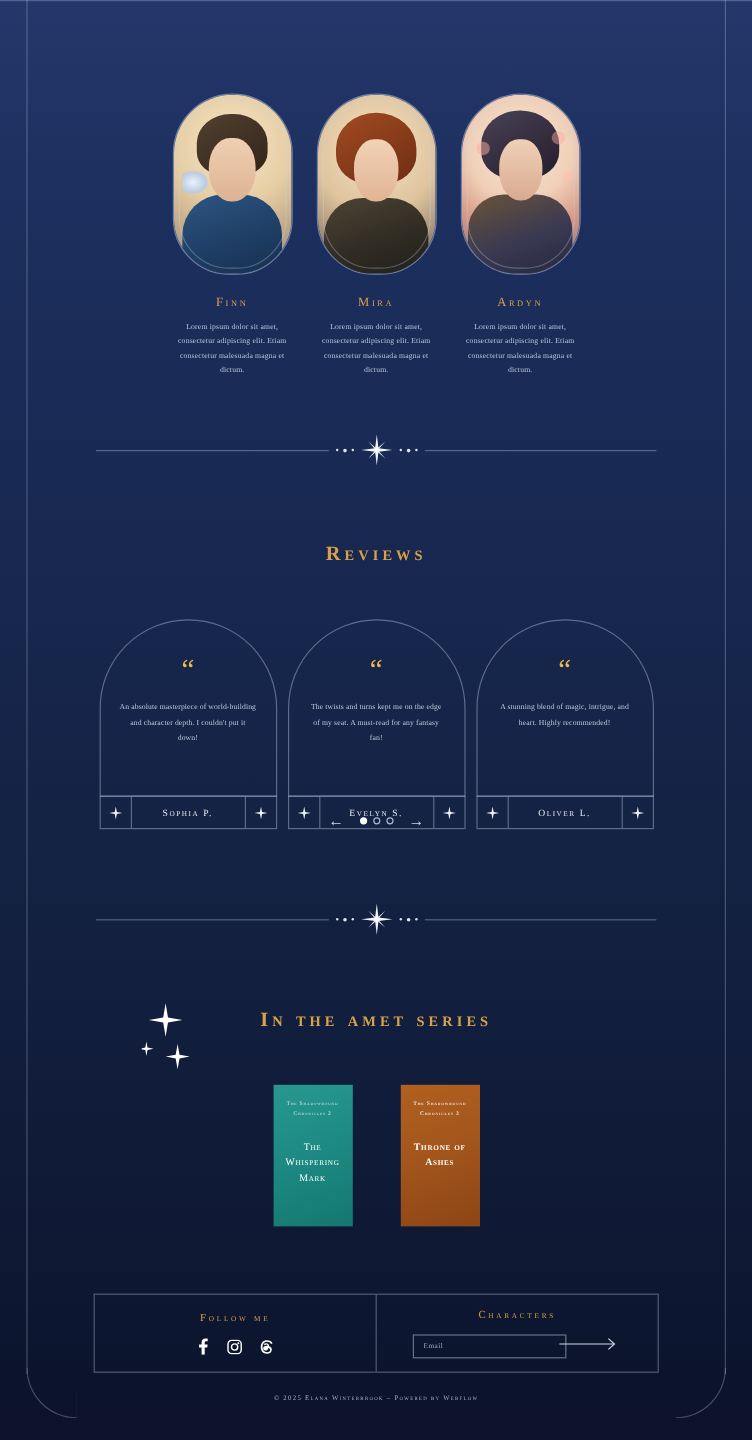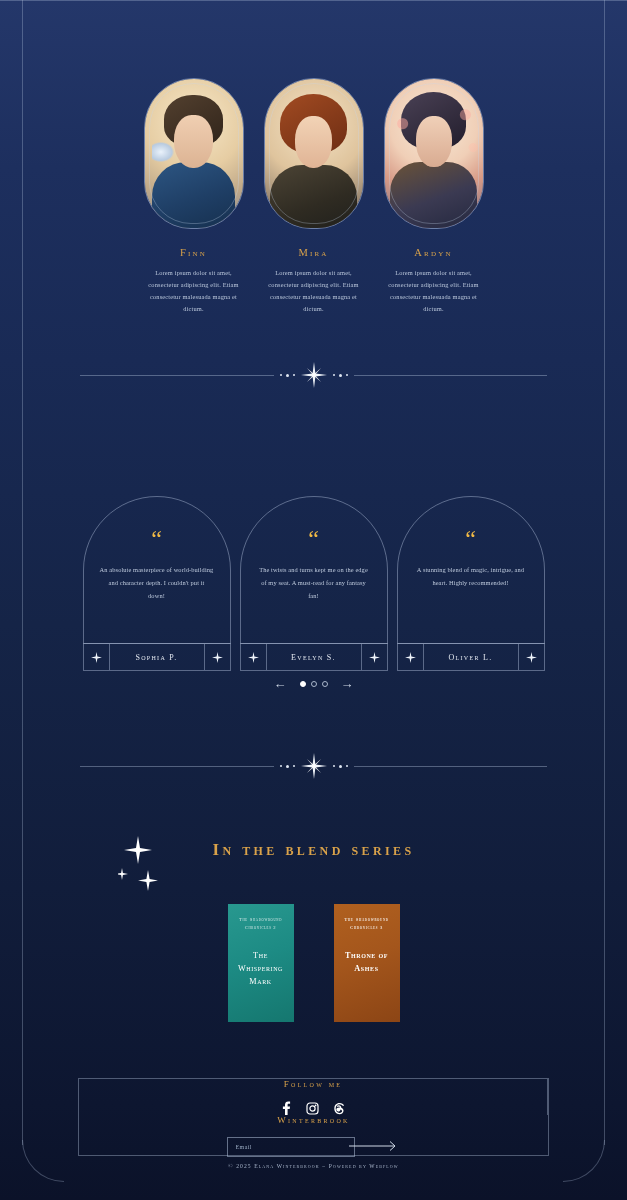--- a/index.html
+++ b/index.html
@@ -191,24 +191,23 @@
     color:rgba(255,255,255,.82); font-size:4.6px;
     letter-spacing:.7px; line-height:1.85; font-variant:small-caps;
   }
   .book-title {
     margin-top:16px; color:#ffffff; font-size:8.2px;
     letter-spacing:.6px; line-height:1.6; font-variant:small-caps;
   }
 
   
   .footer-box {
-    position:absolute; left:78px; right:78px; top:1078px; height:78px;
+    position:absolute; left:78px; right:78px; top:1078px; height:66px;
     border:1px solid rgba(190,205,230,.38);
     display:flex;
-    flex-direction:column;
   }
   .footer-col {
     flex:1; display:flex; flex-direction:column;
     align-items:center; justify-content:center; gap:12px;
   }
   .footer-col.left { border-right:1px solid rgba(190,205,230,.38); }
   .footer-head {
     color:#d9a24a; font-size:9px; letter-spacing:2.3px; font-variant:small-caps;
   }
   .social-row { display:flex; gap:14px; align-items:center; }
@@ -306,20 +305,21 @@
     </div>
     <div class="div-dots">
       <i class="dot-s"></i>
         <i class="dot-m"></i>
         <i class="dot-s"></i>
     </div>
     <div class="div-line"></div>
   </div>
 
   <section class="reviews">
+    <h2 class="section-title">Reviews</h2>
 
     <div class="rev-grid">
 
       <div class="rev-card">
         <div class="rev-quote">“</div>
         <p class="rev-text">An absolute masterpiece of world-building and character depth. I couldn't put it down!</p>
         <div class="rev-footer">
           <div class="rev-star-box">
             <svg class="star4" width="11" height="11" viewBox="0 0 11 11">
                 <path d="M5.5 0 L6.4 4.6 L11 5.5 L6.4 6.4 L5.5 11 L4.6 6.4 L0 5.5 L4.6 4.6 Z" fill="#eef3fa"></path>
@@ -405,21 +405,21 @@
   </div>
 
   <section class="series">
     <div class="series-stars">
       <svg width="70" height="70" viewBox="0 0 70 70">
         <path d="M20 2 L22 14 L34 16 L22 18 L20 30 L18 18 L6 16 L18 14 Z" fill="#ffffff"></path>
         <path d="M30 36 L31.6 45 L40 46.5 L31.6 48 L30 57 L28.4 48 L20 46.5 L28.4 45 Z" fill="#ffffff"></path>
         <path d="M4 34 L4.9 39 L10 40 L4.9 41 L4 46 L3.1 41 L-2 40 L3.1 39 Z" fill="#ffffff"></path>
       </svg>
     </div>
-    <h2 class="section-title">In the blend series</h2>
+    <h2 class="section-title">In the amet series</h2>
 
     <div class="books">
       <div class="book book-1">
         <div class="book-series">The Shadowbound Chronicles 2</div>
         <div class="book-title">The Whispering Mark</div>
       </div>
       <div class="book book-2">
         <div class="book-series">The Shadowbound Chronicles 3</div>
         <div class="book-title">Throne of Ashes</div>
       </div>
@@ -445,21 +445,21 @@
         </a>
         <a>
           <svg width="13" height="13" viewBox="0 0 13 13">
             <path d="M6.5 12.2c-3.2 0-5.2-2.2-5.2-5.6C1.3 3.1 3.4.9 6.5.9c2.3 0 3.9 1 4.6 2.7l-1.3.5C9.3 2.9 8.2 2.2 6.5 2.2c-2.3 0-3.8 1.7-3.8 4.4 0 2.7 1.5 4.3 3.8 4.3 1.6 0 2.6-.7 2.6-1.8 0-.8-.6-1.4-1.6-1.7 0 .3-.1.6-.2.8-.3.8-1 1.3-2 1.3-1.2 0-2-.8-2-1.9 0-1.3 1.1-2.1 2.8-2.1.3 0 .6 0 .9.1-.1-.7-.5-1.1-1.2-1.1-.5 0-.9.2-1.2.5l-.8-.9c.5-.5 1.2-.8 2-.8 1.5 0 2.4.9 2.5 2.5 1.4.5 2.2 1.5 2.2 3 0 1.9-1.6 3.4-4 3.4z" fill="#ffffff"></path>
           </svg>
         </a>
       </div>
     </div>
 
     <div class="footer-col">
-      <div class="footer-head">Winterbrook</div>
+      <div class="footer-head">Characters</div>
       <div class="news-row">
         <input class="news-input" type="text" placeholder="Email" style="">
         <span class="news-arrow">
           <svg width="52" height="12" viewBox="0 0 52 12">
             <line x1="0" y1="6" x2="46" y2="6" stroke="#cfd8e6" stroke-width="1"></line>
             <polyline points="41,1.5 46,6 41,10.5" fill="none" stroke="#cfd8e6" stroke-width="1"></polyline>
           </svg>
         </span>
       </div>
     </div>

